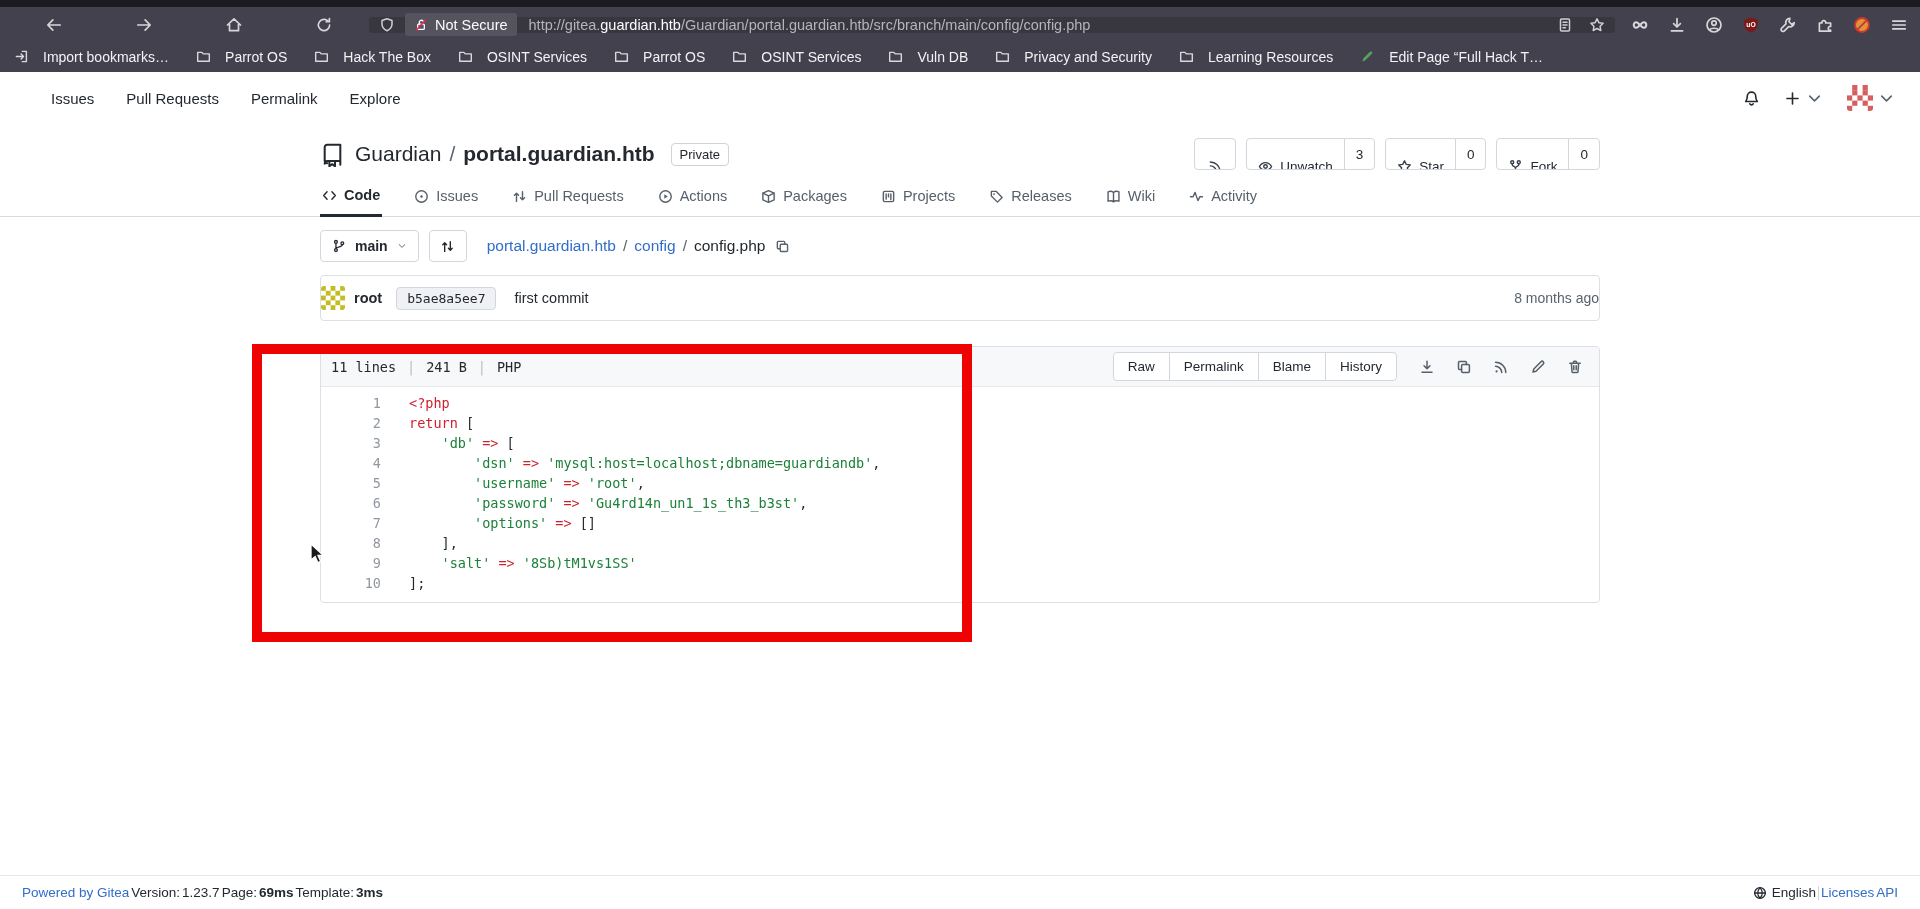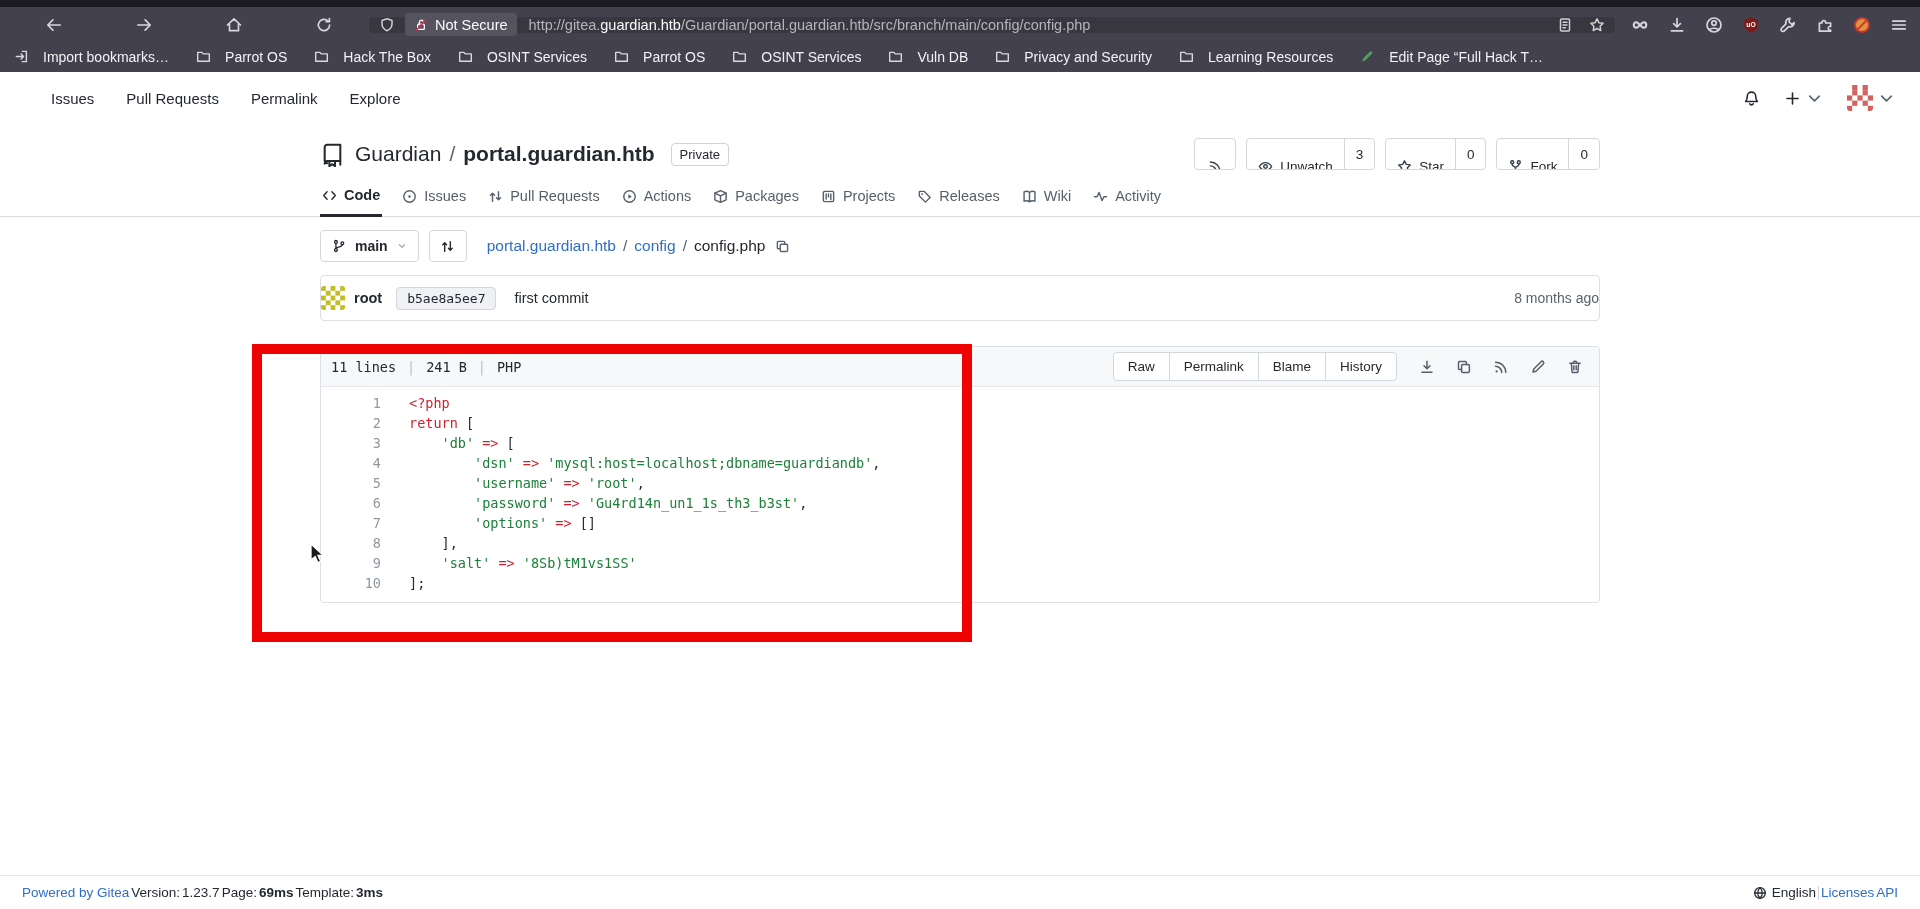--- a/index.html
+++ b/index.html
@@ -47,21 +47,21 @@
   .rtitle .bold{font-weight:bold;}
   .badge{border:1px solid #cfd4da;border-radius:4px;font-size:13px;padding:3px 8px;color:#24292f;margin-left:6px;}
   .title-actions{margin-left:auto;display:flex;gap:10px;}
   .hbtn{display:flex;align-items:stretch;height:30px;border:1px solid #d2d7dd;border-radius:4px;background:#fff;font-size:13.5px;color:#24292f;overflow:hidden;}
   .hbtn .seg{display:flex;align-items:flex-end;gap:7px;padding:0 11px;margin-top:35px;}
   .hbtn .count{border-left:1px solid #d2d7dd;display:flex;align-items:center;padding:0 11px;}
   .hbtn .ic{width:15px;height:15px;color:#37404a;}
   .iconbtn{width:40px;justify-content:center;}
 
   .tabs-wrap{border-bottom:1px solid #d8dce1;margin-top:8px;}
-  .tabs{width:1280px;margin:0 auto;display:flex;gap:18px;align-items:center;}
+  .tabs{width:1280px;margin:0 auto;display:flex;gap:30px;align-items:center;}
   .tab{display:flex;align-items:center;gap:7px;padding:9px 2px 11px 2px;font-size:14.5px;color:#57606a;cursor:pointer;}
   .tab .ic{width:15px;height:15px;}
   .tab.active{color:#24292f;font-weight:bold;border-bottom:3px solid #24292f;margin-bottom:-1px;}
 
   .branch-row{display:flex;align-items:center;margin-top:13px;gap:10px;}
   .branch-btn{height:30px;border:1px solid #d2d7dd;border-radius:4px;background:#fff;display:flex;align-items:center;gap:9px;padding:0 11px;font-size:14px;color:#24292f;}
   .branch-btn .bname{font-weight:bold;}
   .branch-btn .ic{width:14px;height:14px;}
   .sqbtn{width:36px;height:30px;border:1px solid #d2d7dd;border-radius:4px;background:#fff;display:flex;align-items:center;justify-content:center;color:#24292f;}
   .sqbtn .ic{width:15px;height:15px;}

